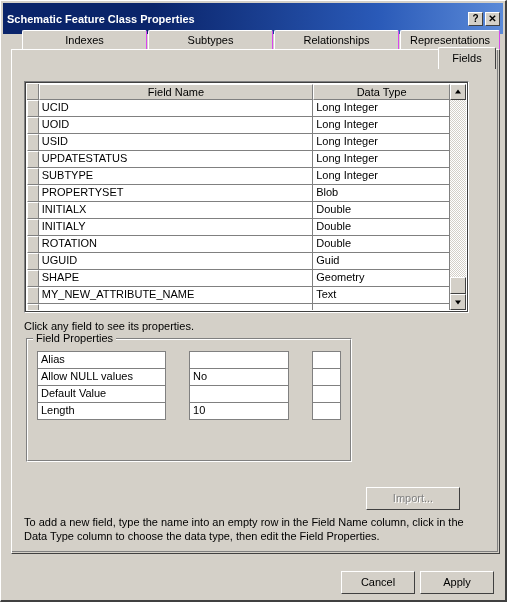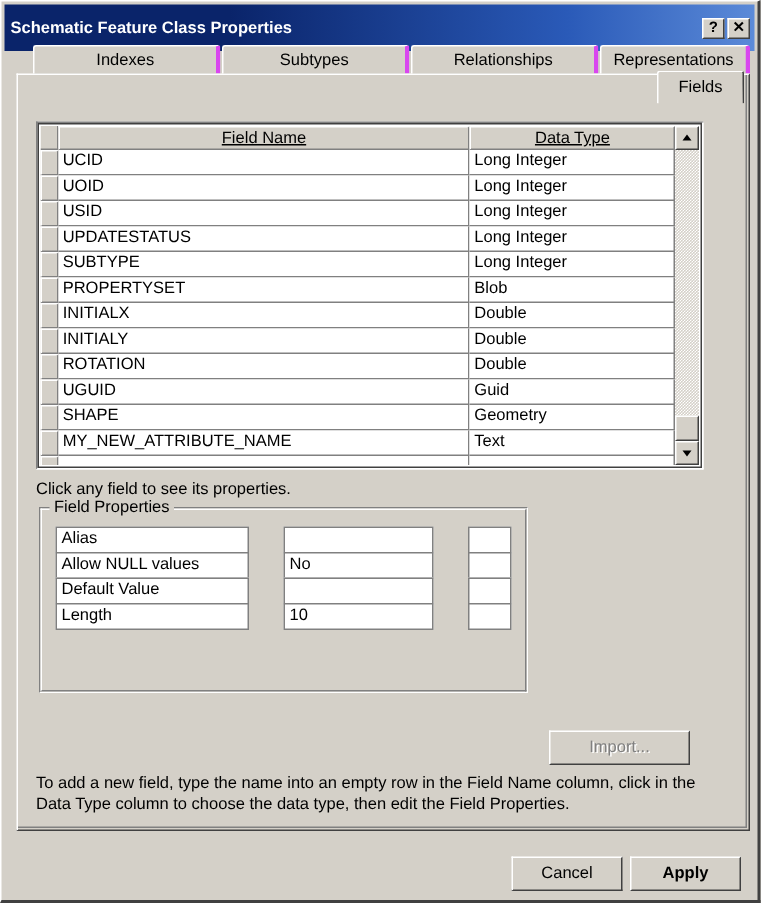--- a/index.html
+++ b/index.html
@@ -41,21 +41,21 @@
   
   .tabstrip{position:absolute;left:10px;top:29px;width:489px;height:40px;}
   .tabrow{position:absolute;height:20px;left:0;}
   .tabrow.r1{top:0;}
   .tabrow.r2{top:19px;}
   .tab{
     position:absolute;height:20px;box-sizing:border-box;
     background:#d4d0c8;
     border-left:1px solid #ffffff;
     border-top:1px solid #ffffff;
-    border-right:3px solid #d946ef;
+    border-right:1px solid #d946ef;
     text-align:center;line-height:18px;font-size:11px;
     cursor:default;white-space:nowrap;
     border-top-left-radius:2px;border-top-right-radius:2px;
   }
   .tab.active{
     background:#d4d0c8;z-index:5;height:22px;top:-2px;line-height:20px;
     border-left:1px solid #ffffff;border-top:1px solid #ffffff;
     border-right:1px solid #404040;
     text-align:center;
   }
@@ -77,21 +77,21 @@
   .grid{
     position:absolute;left:12px;top:31px;width:445px;height:232px;
     background:#fff;box-sizing:border-box;
     border-left:1px solid #808080;border-top:1px solid #808080;
     border-right:1px solid #ffffff;border-bottom:1px solid #ffffff;
     outline:1px solid #404040;outline-offset:-2px;
   }
   .grid-body{position:absolute;left:2px;top:2px;right:2px;bottom:2px;
     background:#fff;overflow:hidden;}
   .grid-scroll{position:absolute;left:0;top:0;right:16px;bottom:0;}
-  .ghead{display:flex;height:16px;box-sizing:border-box;text-decoration:underline;}
+  .ghead{display:flex;height:16px;box-sizing:border-box;}
   .gh-corner{
     width:12px;height:16px;box-sizing:border-box;background:#d4d0c8;
     border-right:1px solid #808080;border-bottom:1px solid #808080;
   }
   .gh-cell{
     height:16px;box-sizing:border-box;background:#d4d0c8;
     border-right:1px solid #808080;border-bottom:1px solid #808080;
     border-top:1px solid #ffffff;border-left:1px solid #ffffff;
     text-align:center;line-height:14px;font-size:11px;
   }
@@ -206,21 +206,21 @@
     border:1px solid #000;
   }
   .btn.default .inner{
     position:absolute;left:0;top:0;right:0;bottom:0;
     border-left:1px solid #ffffff;border-top:1px solid #ffffff;
     border-right:1px solid #404040;border-bottom:1px solid #404040;
     line-height:19px;
   }
   #btn-ok{left:261px;top:570px;}
   #btn-cancel{left:340px;top:570px;}
-  #btn-apply{left:419px;top:570px;font-weight:bold;}
+  #btn-apply{left:419px;top:570px;}
 </style>
 </head>
 <body>
 
 <div class="dialog">
 
   <div class="titlebar">
     <div class="title-text">Schematic Feature Class Properties</div>
     <div class="title-btns">
       <div class="tbtn">?</div>

